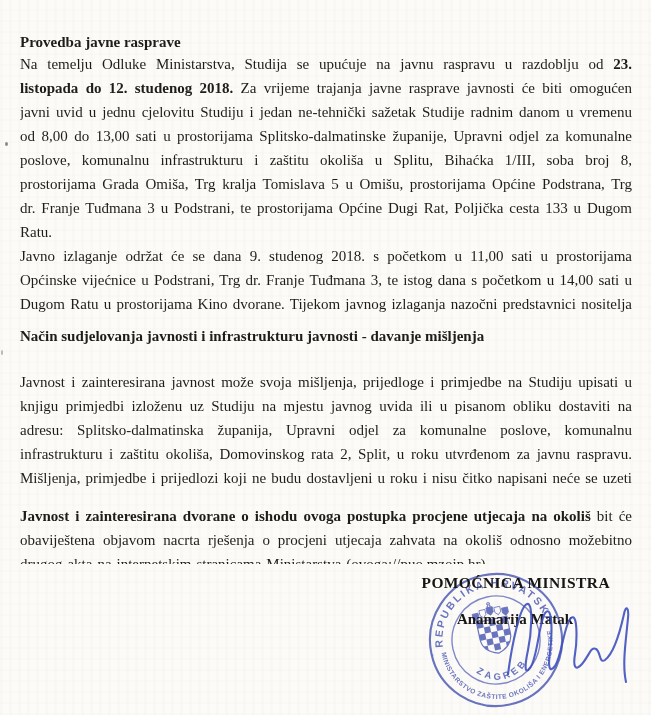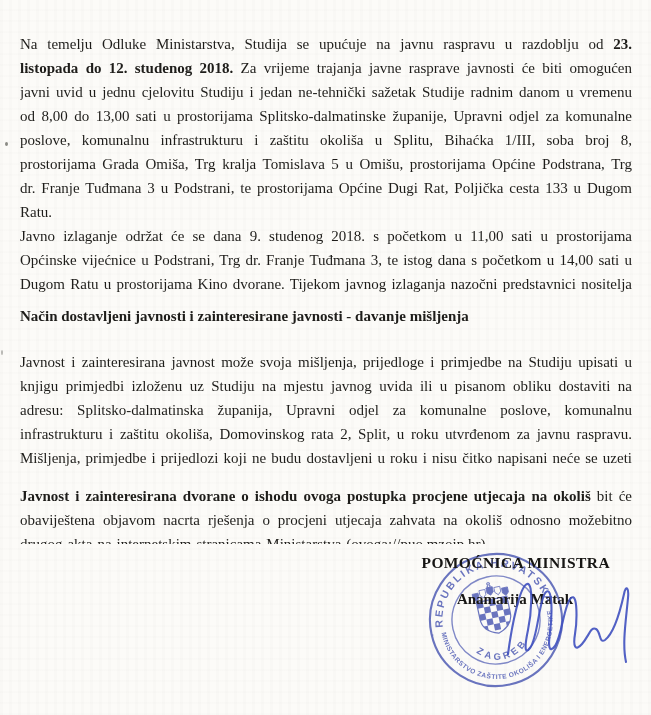--- a/index.html
+++ b/index.html
@@ -42,29 +42,30 @@
 </style>
 </head>
 <body>
 
 <div class="scan-texture"></div>
 <div class="speck s1"></div>
 <div class="speck s2"></div>
 
 <div class="doc">
 
+  <h3 class="h">Provedba javne rasprave</h3>
 
   <div class="blockA">
     <p class="body"><span>Na temelju Odluke Ministarstva, Studija se upućuje na javnu raspravu u razdoblju od </span><span class="bold">23. listopada do 12. studenog 2018.</span><span> Za vrijeme trajanja javne rasprave javnosti će biti omogućen javni uvid u jednu cjelovitu Studiju i jedan ne-tehnički sažetak Studije radnim danom u vremenu od 8,00 do 13,00 sati u prostorijama Splitsko-dalmatinske županije, Upravni odjel za komunalne poslove, komunalnu infrastrukturu i zaštitu okoliša u Splitu, Bihaćka 1/III, soba broj 8, prostorijama Grada Omiša, Trg kralja Tomislava 5 u Omišu, prostorijama Općine Podstrana, Trg dr. Franje Tuđmana 3 u Podstrani, te prostorijama Općine Dugi Rat, Poljička cesta 133 u Dugom Ratu.</span></p>
     <p class="body">Javno izlaganje održat će se dana 9. studenog 2018. s početkom u 11,00 sati u prostorijama Općinske vijećnice u Podstrani, Trg dr. Franje Tuđmana 3, te istog dana s početkom u 14,00 sati u Dugom Ratu u prostorijama Kino dvorane. Tijekom javnog izlaganja nazočni predstavnici nositelja zahvata i ovlaštenika neposredno daju odgovore i raspravljaju o pitanjima koja tom prilikom postavlja nazočna javnost i zainteresirana javnost.</p>
   </div>
 
   <div class="gap"></div>
 
-  <h3 class="h">Način dostavljeni javnosti i zainteresirane javnosti - davanje mišljenja</h3>
+  <h3 class="h">Način sudjelovanja javnosti i infrastrukturu javnosti - davanje mišljenja</h3>
 
   <div class="blockB">
     <p class="body">Javnost i zainteresirana javnost može svoja mišljenja, prijedloge i primjedbe na Studiju upisati u knjigu primjedbi izloženu uz Studiju na mjestu javnog uvida ili u pisanom obliku dostaviti na adresu: Splitsko-dalmatinska županija, Upravni odjel za komunalne poslove, komunalnu infrastrukturu i zaštitu okoliša, Domovinskog rata 2, Split, u roku utvrđenom za javnu raspravu. Mišljenja, primjedbe i prijedlozi koji ne budu dostavljeni u roku i nisu čitko napisani neće se uzeti u obzir u pripremi izvješća o javnoj raspravi.</p>
   </div>
 
   <div class="gap"></div>
 
   <div class="blockC">
     <p class="body"><span class="bold">Javnost i zainteresirana dvorane o ishodu ovoga postupka procjene utjecaja na okoliš</span><span> bit će obaviještena objavom nacrta rješenja o procjeni utjecaja zahvata na okoliš odnosno možebitno drugog akta na internetskim stranicama Ministarstva (</span><span class="link">ovoga://puo.mzoip.hr</span><span>).</span></p>
   </div>

